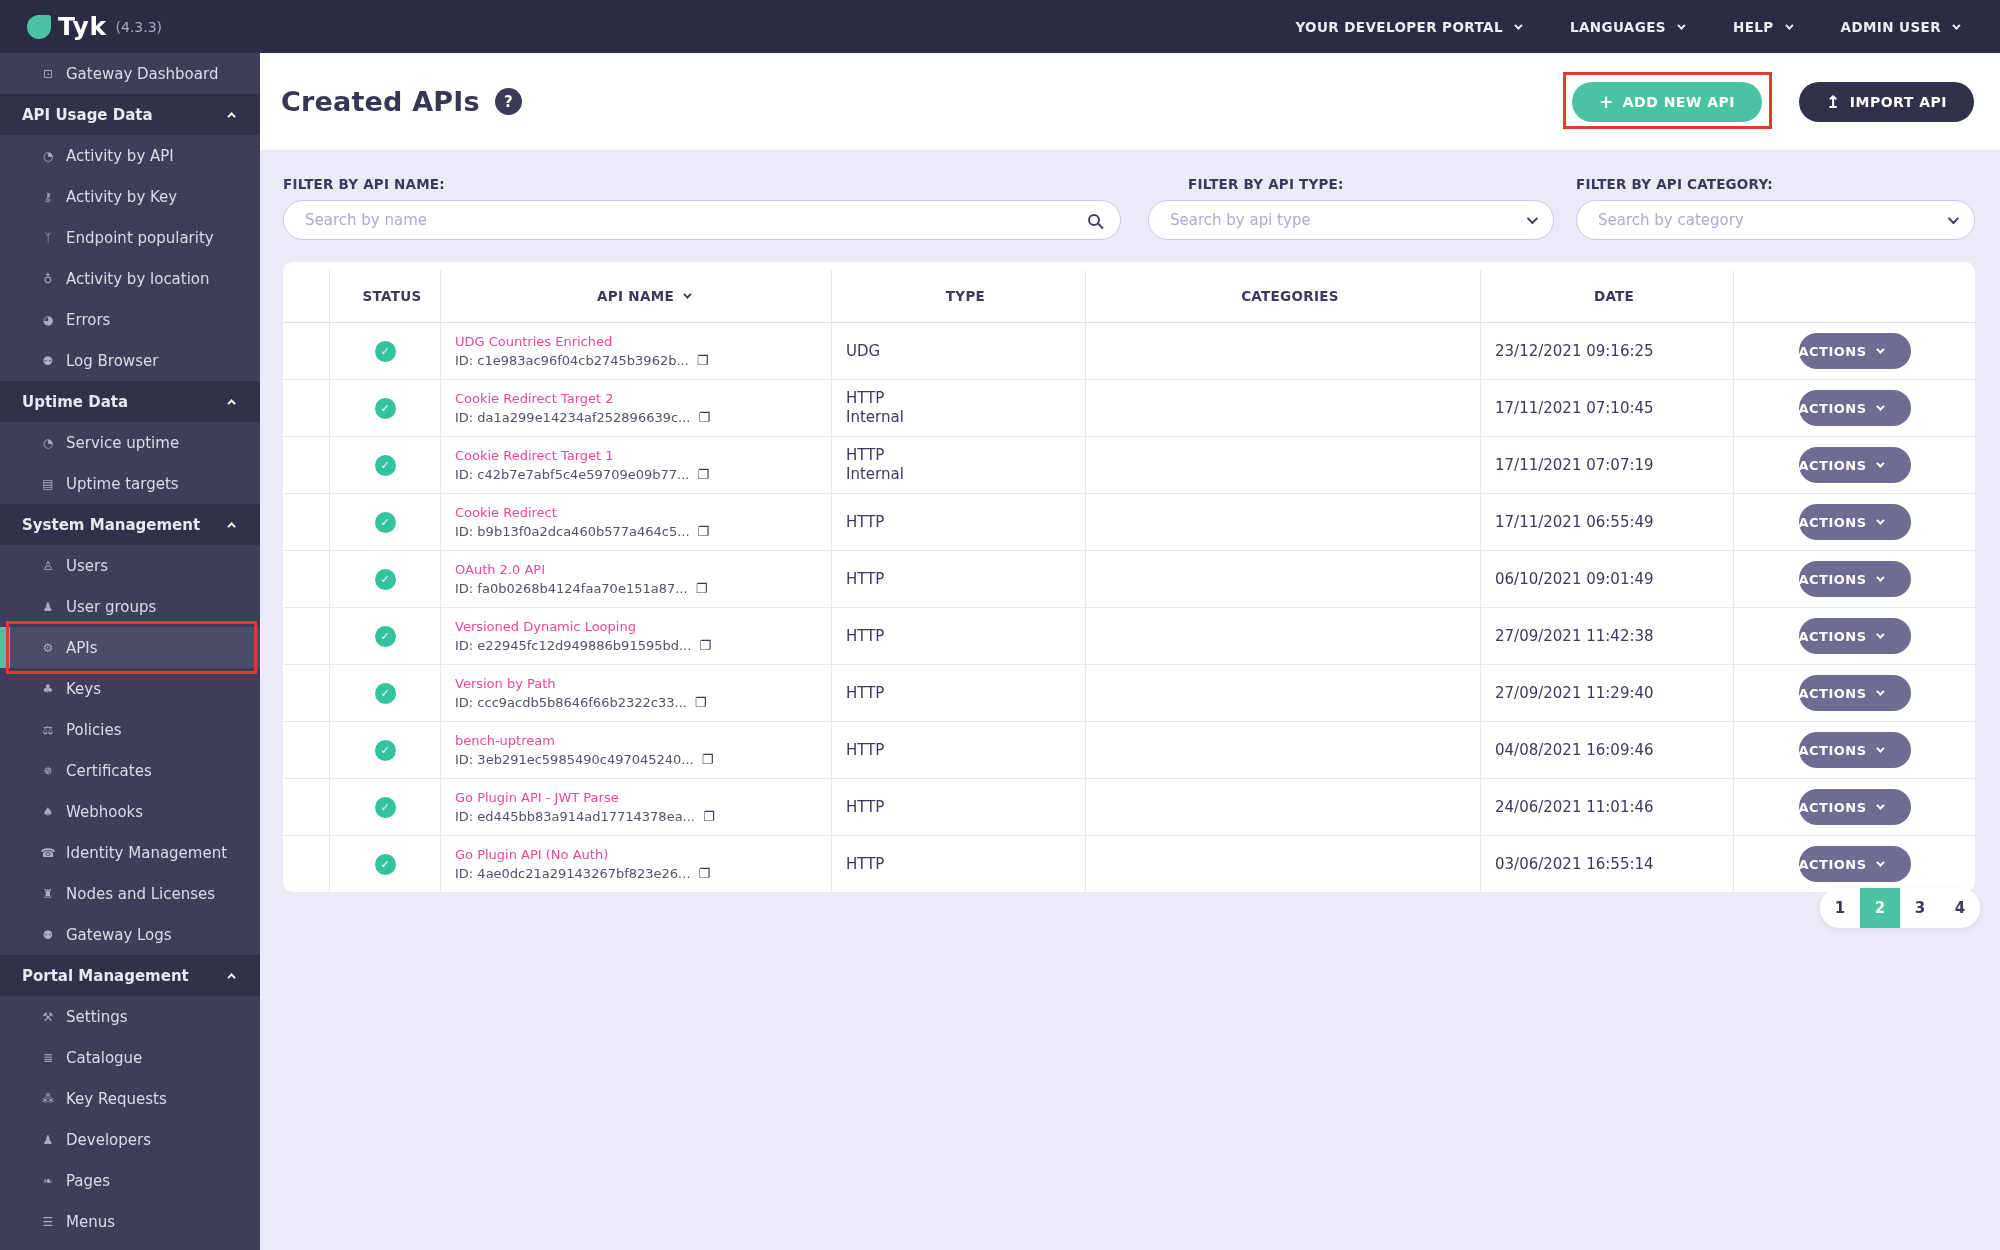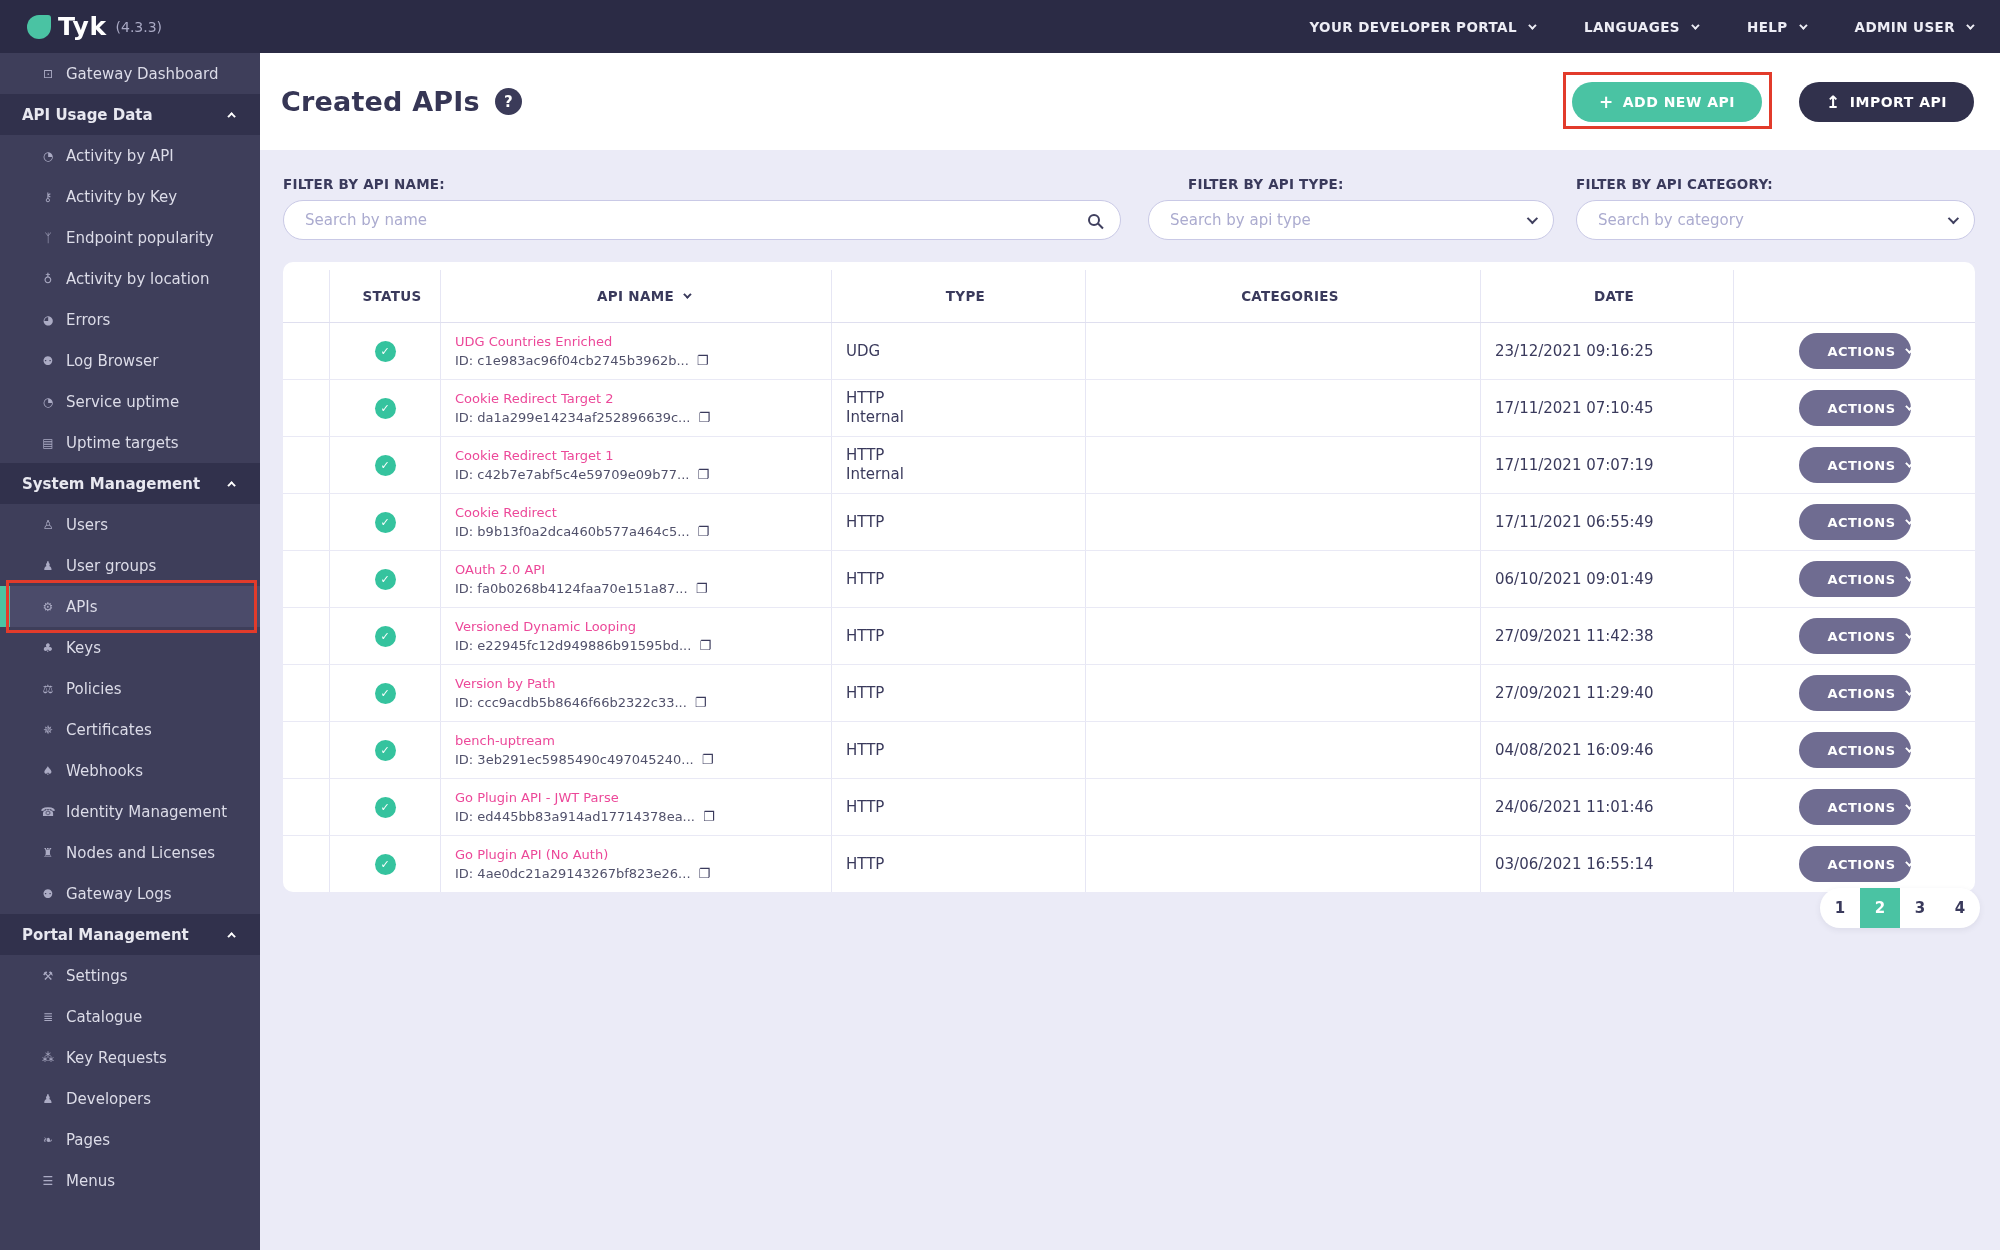--- a/index.html
+++ b/index.html
@@ -10,21 +10,21 @@
     background:#EBEBF7; color:#3A3A5C;
   }
   
   .chev { display:inline-block; width:8px; height:8px;
           border-right:2px solid currentColor; border-bottom:2px solid currentColor; }
   .chev.down { transform:rotate(45deg) translateY(-2px); }
   .chev.up   { transform:rotate(-135deg) translateY(-2px); }
   .chev.sm { width:6px; height:6px; }
   
   .topbar { position:absolute; left:0; top:0; width:2000px; height:53px;
-            background:#2B2B45; display:flex; align-items:center; padding:0 28px 0 27px; z-index:3; }
+            background:#2B2B45; display:flex; align-items:center; padding:0 42px 0 27px; z-index:3; }
   .logo { display:flex; align-items:center; gap:7px; }
   .logo-leaf { width:24px; height:24px; background:#4AC3A3; border-radius:12px 3px 12px 12px; }
   .logo-text { color:#FFFFFF; font-size:25px; font-weight:bold; letter-spacing:.5px; }
   .version { color:#A9A9C4; font-size:14px; margin-left:9px; }
   .topbar-menu { margin-left:auto; display:flex; gap:50px; align-items:center; }
   .topbar-item { display:flex; align-items:center; gap:11px; color:#EDEDF5;
                  font-size:13.5px; font-weight:bold; letter-spacing:.4px; cursor:pointer; }
   
   .sidebar { position:absolute; left:0; top:53px; width:260px; bottom:0; background:#3E3E5A; z-index:2; }
   .side-item { position:relative; height:41px; display:flex; align-items:center; gap:10px;
@@ -81,21 +81,21 @@
   .status-badge { width:21px; height:21px; border-radius:50%; background:#35C39E; color:#FFFFFF;
                   font-size:11px; font-weight:bold; display:flex; align-items:center; justify-content:center; }
   .api-link { font-size:13px; font-weight:500; color:#ec4899; cursor:pointer; width:max-content; }
   .api-id { margin-top:4px; font-size:13px; color:#51516B; display:flex; align-items:center; gap:8px; }
   .copy-icon { font-size:13px; color:#3A3A5C; cursor:pointer; }
   .td-type { font-size:15px; color:#3A3A5C; line-height:1.25; }
   .td-date { font-size:15px; color:#3A3A5C; }
   .td-actions { align-items:center; padding-left:0; }
   .btn-actions { border:none; width:112px; height:36px; border-radius:18px; background:#6F6C91;
                  color:#FFFFFF; font-size:13px; font-weight:bold; letter-spacing:.5px; font-family:inherit;
-                 display:flex; align-items:center; justify-content:flex-end; gap:9px; cursor:pointer; }
+                 display:flex; align-items:center; justify-content:flex-start; gap:9px; cursor:pointer; }
   
   .pagination { position:absolute; right:20px; top:738px; height:40px; background:#FFFFFF;
                 border-radius:20px; display:flex; overflow:hidden; box-shadow:0 2px 6px rgba(50,50,80,.08); }
   .page-cell { width:40px; height:40px; display:flex; align-items:center; justify-content:center;
                font-size:15px; font-weight:bold; color:#3A3A5C; cursor:pointer; }
   .page-cell.active { background:#4AC3A3; color:#FFFFFF; }
 </style>
 </head>
 <body>
 
@@ -150,20 +150,24 @@
     <span class="side-icon">♁</span>
     <span class="side-label">Activity by location</span>
   </div>
     <div class="side-item">
     <span class="side-icon">◕</span>
     <span class="side-label">Errors</span>
   </div>
     <div class="side-item">
     <span class="side-icon">⚉</span>
     <span class="side-label">Log Browser</span>
+  </div>
+    <div class="side-header">
+    <span class="side-header-label">Uptime Data</span>
+    <span class="chev up sm"></span>
   </div>
     <div class="side-item">
     <span class="side-icon">◔</span>
     <span class="side-label">Service uptime</span>
   </div>
     <div class="side-item">
     <span class="side-icon">▤</span>
     <span class="side-label">Uptime targets</span>
   </div>
     <div class="side-header">

